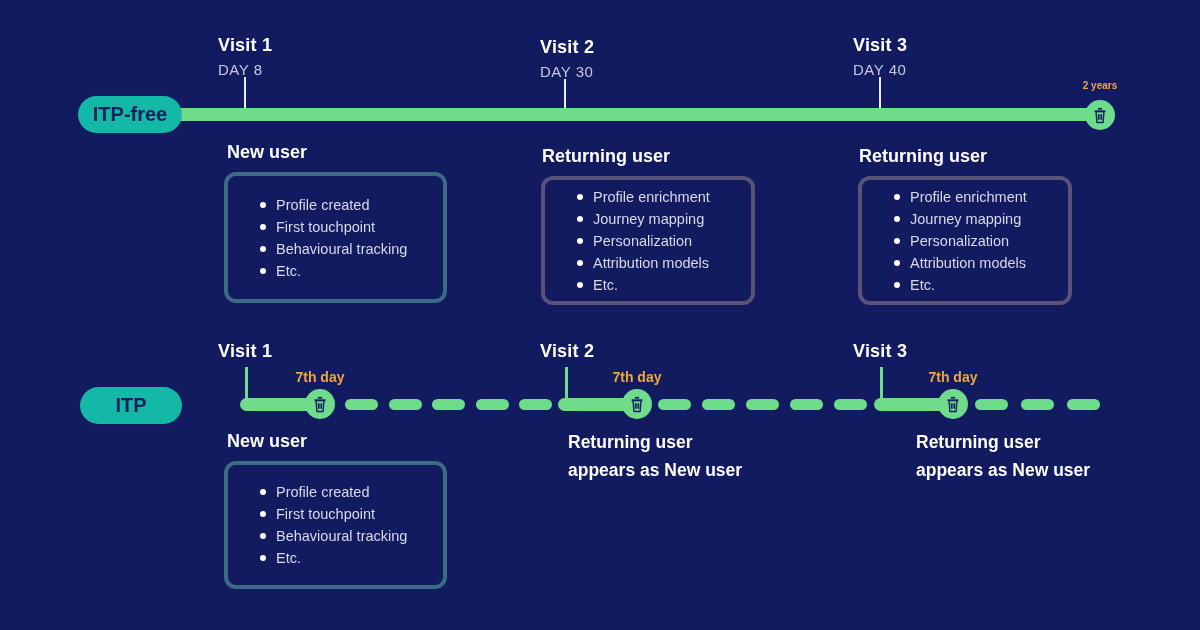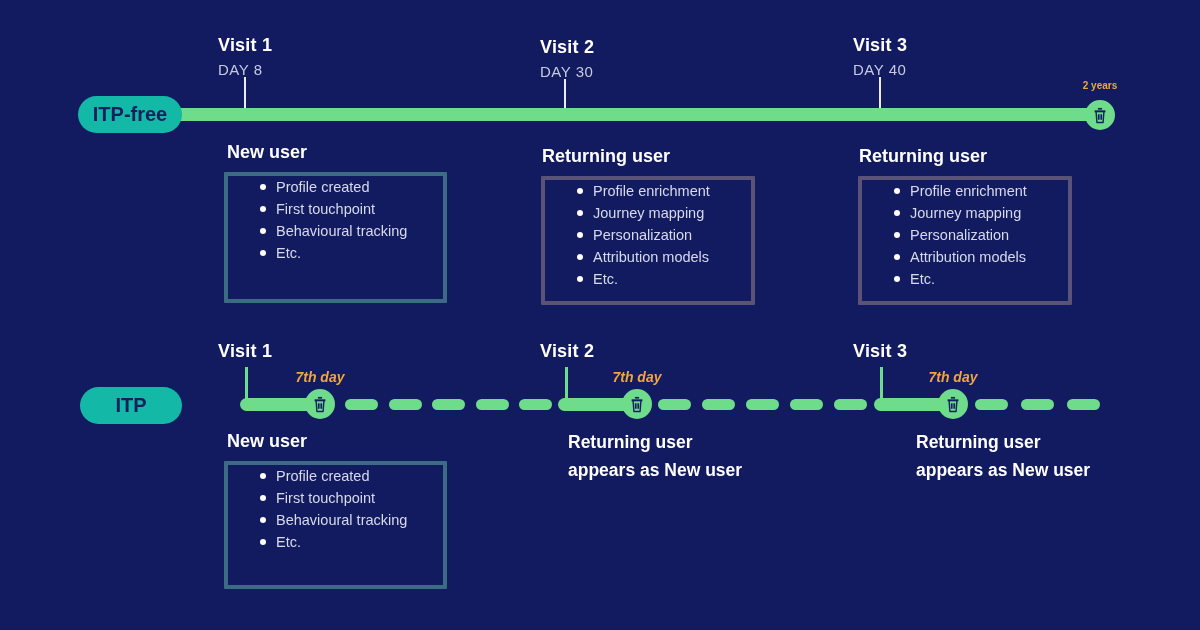--- a/index.html
+++ b/index.html
@@ -22,27 +22,27 @@
   .marker{
     position:absolute;width:30px;height:30px;border-radius:50%;background:#6fdc8c;
     display:flex;align-items:center;justify-content:center;
   }
   .dash-row{position:absolute;height:11px;display:flex;justify-content:space-between;align-items:center;}
   .dash{width:33px;height:11px;border-radius:6px;background:#6fdc8c;}
   
   .visit-group{position:absolute;}
   .visit-title{color:#ffffff;font-weight:bold;font-size:18px;letter-spacing:.2px;text-align:right;}
   .visit-day{color:#c7cade;font-size:15px;margin-top:5px;letter-spacing:.5px;}
-  .expiry{position:absolute;width:100px;text-align:center;color:#f0a63c;font-weight:bold;font-size:14px;font-style:italic;}
+  .expiry{position:absolute;width:100px;text-align:center;color:#f0a63c;font-weight:bold;font-size:14px;}
   .end-label{position:absolute;width:100px;text-align:center;color:#f0a63c;font-weight:bold;font-size:10px;}
   
   .card-heading{position:absolute;color:#ffffff;font-weight:bold;font-size:18px;}
   .card{
-    position:absolute;border:4px solid;border-radius:1px;box-sizing:border-box;
-    display:flex;flex-direction:column;justify-content:flex-start;
+    position:absolute;border:4px solid;border-radius:12px;box-sizing:border-box;
+    display:flex;flex-direction:column;justify-content:center;
   }
   .card.teal{border-color:#3c6c84;}
   .card.purple{border-color:#5b5377;}
   .card ul{list-style:none;margin:0;padding:0 8px 0 32px;}
   .card li{
     position:relative;color:#d7daea;font-size:14.5px;line-height:22px;padding-left:16px;
   }
   .card li::before{
     content:"";position:absolute;left:0;top:8px;width:6px;height:6px;border-radius:50%;background:#ffffff;
   }

